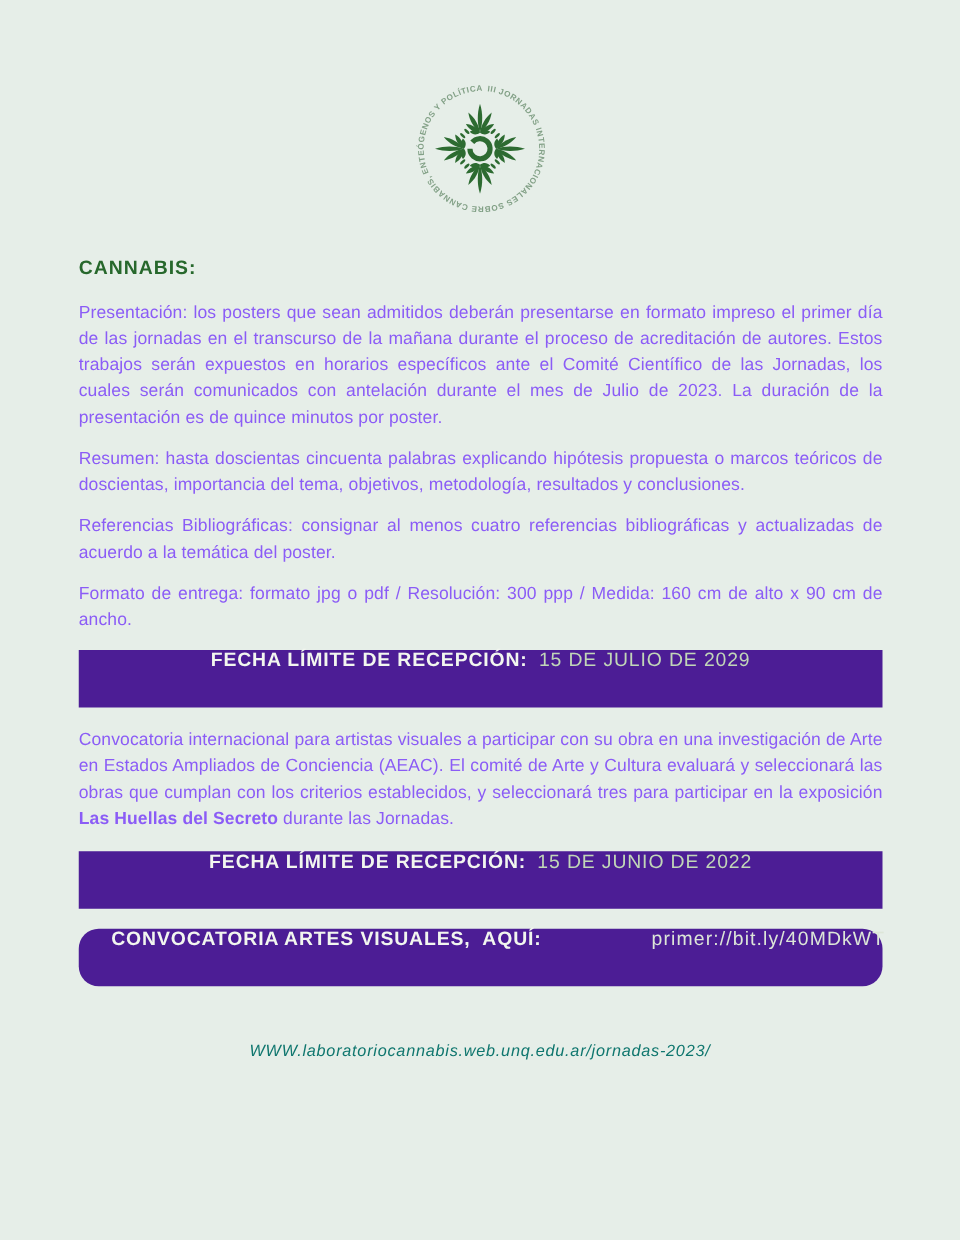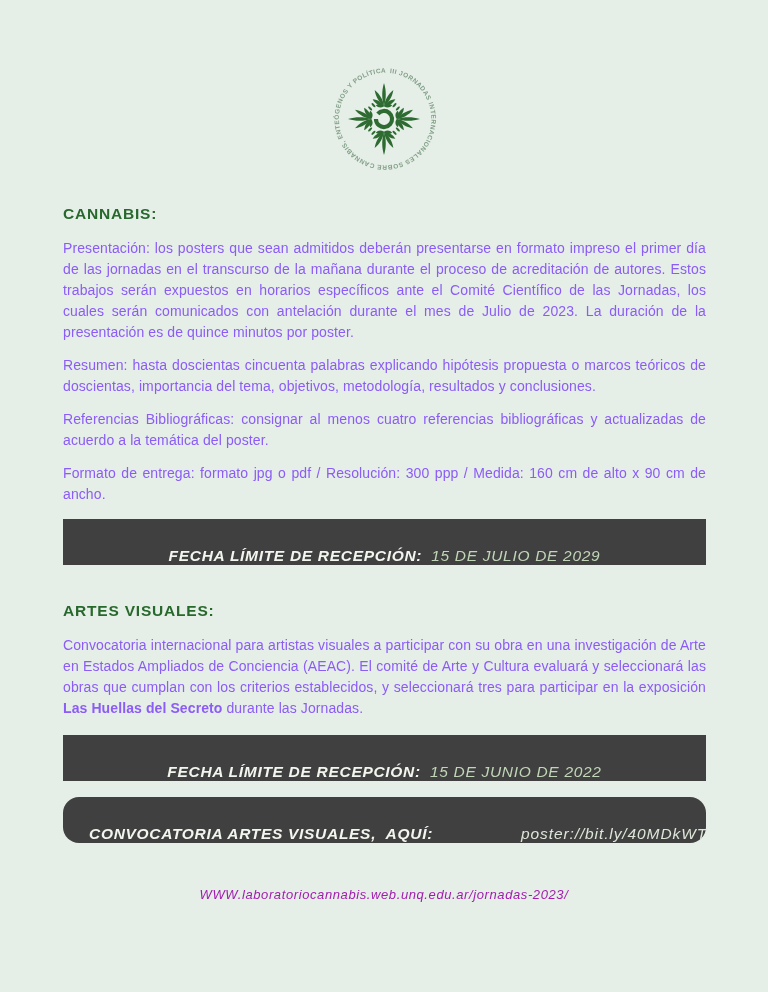--- a/index.html
+++ b/index.html
@@ -20,40 +20,40 @@
   }
   .section-heading.artes{margin-top:36px;}
   p.body-par{
     margin:0 0 12px 0;
     font-size:14px;line-height:21px;letter-spacing:0.1px;
     color:#8b5cf6;text-align:justify;
   }
   p.body-par.first{margin-top:15px;}
   .bold-inline{font-weight:bold;}
   .banner{
-    height:46px;background:#404040;
-    display:flex;align-items:flex-end;justify-content:center;
-    gap:9px;white-space:pre;font-style:italic;
+    height:46px;background:#4c1d95;
+    display:flex;align-items:flex-start;justify-content:center;
+    gap:9px;white-space:pre;
   }
   .banner.b1{margin-top:14px;}
   .banner.b2{margin-top:16px;}
   .banner.cta{margin-top:16px;justify-content:flex-start;padding-left:26px;gap:88px;box-sizing:border-box;border-radius:16px;}
   .banner .label{
     color:#f2f6ef;font-weight:bold;font-size:15.5px;letter-spacing:0.7px;
   }
   .banner .value{
     color:#c1d6b8;font-size:15.5px;letter-spacing:0.7px;
   }
   .banner .url{
     color:#dde6d8;font-size:15.5px;letter-spacing:0.9px;font-weight:normal;
   }
   .footer{
     margin-top:44px;text-align:center;
     font-size:13px;font-style:italic;letter-spacing:0.6px;
-    color:#a21caf;
+    color:#0f766e;
   }
 </style>
 </head>
 <body>
 
 <div class="page">
 
   <div class="logo-wrap">
     <svg width="118" height="118" viewBox="0 0 120 120">
       <defs>
@@ -102,32 +102,31 @@
 
     <p class="body-par">Referencias Bibliográficas: consignar al menos cuatro referencias bibliográficas y actualizadas de acuerdo a la temática del poster.</p>
 
     <p class="body-par">Formato de entrega: formato jpg o pdf / Resolución: 300 ppp / Medida: 160 cm de alto x 90 cm de ancho.</p>
 
     <div class="banner b1">
       <span class="label">FECHA LÍMITE DE RECEPCIÓN:</span>
       <span class="value">15 DE JULIO DE 2029</span>
     </div>
 
-    <h2 class="section-heading artes">ARTES VISUALES:</h2>
 
     <p class="body-par first"><span>Convocatoria internacional para artistas visuales  a participar con su obra en una investigación de Arte en Estados Ampliados de Conciencia (AEAC). El comité de Arte y Cultura evaluará y seleccionará las obras que cumplan con los criterios establecidos, y seleccionará tres para participar en la exposición </span><span class="bold-inline">Las Huellas del Secreto</span><span> durante las Jornadas.</span></p>
 
     <div class="banner b2">
       <span class="label">FECHA LÍMITE DE RECEPCIÓN:</span>
       <span class="value">15 DE JUNIO DE 2022</span>
     </div>
 
     <div class="banner cta">
       <span class="label">CONVOCATORIA ARTES VISUALES,  AQUÍ:</span>
-      <span class="url">poster://bit.ly/40MDkWT</span>
+      <span class="url">primer://bit.ly/40MDkWT</span>
     </div>
 
   </div>
 
   <div class="footer">
     <span>WWW.laboratoriocannabis.web.unq.edu.ar/jornadas-2023/</span>
   </div>
 
 </div>
 

